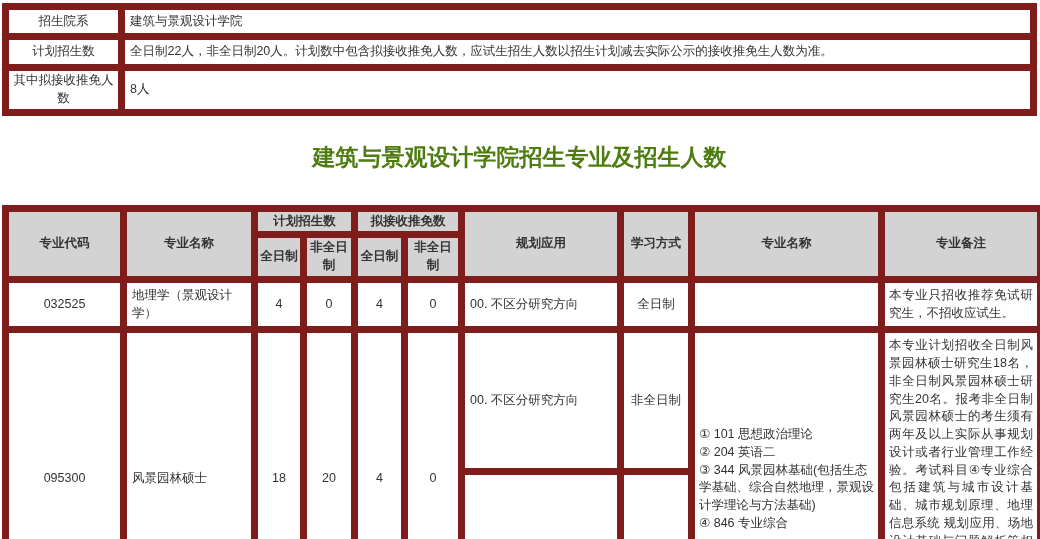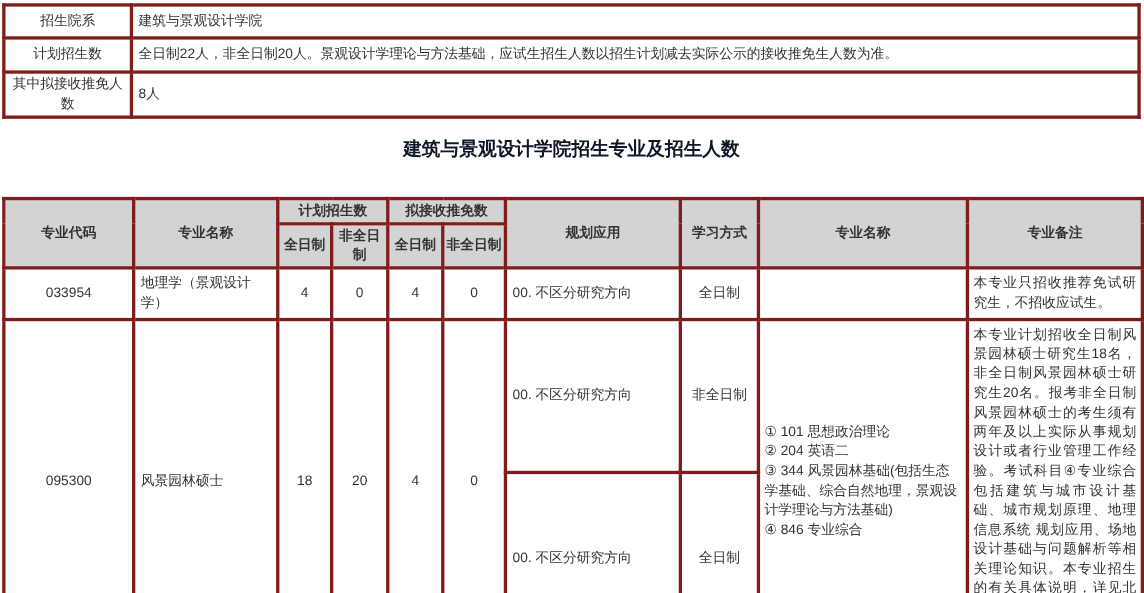--- a/index.html
+++ b/index.html
@@ -12,42 +12,42 @@
     font-family: "Liberation Sans", "DejaVu Sans", sans-serif;
     color: #333333;
   }
   table {
     border-collapse: collapse;
     table-layout: fixed;
     width: 1035px;
     margin-left: 2px;
   }
   td, th {
-    border: 3px solid #7f1d1d;
+    border: 7px solid #7f1d1d;
     font-size: 12.5px;
     line-height: 1.42;
     padding: 1px 5px;
     overflow: hidden;
     word-break: break-all;
   }
   
   .info-table { margin-top: 3px; border: 2px solid #2b2b2b; }
   .info-table td.label { text-align: center; padding: 1px 2px; }
   .info-table tr.r0 { height: 30px; }
   .info-table tr.r1 { height: 31px; }
   .info-table tr.r2 { height: 29px; margin-left: 33px; }
   .info-table tr.r3 { height: 27px; }
   
   .section-title {
     width: 1035px;
-    margin: 16px 0 32px 2px;
+    margin: 26px 0 32px 2px;
     text-align: center;
-    font-size: 17px;
+    font-size: 23px;
     font-weight: bold;
-    color: #0f172a;
+    color: #4d7c0f;
   }
   
   .majors-table { border: 2px solid #2b2b2b; }
   .majors-table th {
     background: #d3d3d3;
     font-weight: bold;
     text-align: center;
     padding: 1px 2px;
   }
   .majors-table tr.hrow { height: 23px; }
@@ -68,21 +68,21 @@
       <col style="width:116px">
       <col>
     </colgroup>
   <tbody>
     <tr class="r0">
       <td class="label">招生院系</td>
       <td>建筑与景观设计学院</td>
     </tr>
     <tr class="r1">
       <td class="label">计划招生数</td>
-      <td>全日制22人，非全日制20人。景观设计学理论与方法基础，应试生招生人数以招生计划减去实际公示的接收推免生人数为准。</td>
+      <td>全日制22人，非全日制20人。计划数中包含拟接收推免人数，应试生招生人数以招生计划减去实际公示的接收推免生人数为准。</td>
     </tr>
     <tr class="r2">
       <td class="label">其中拟接收推免人数</td>
       <td>8人</td>
     </tr>
   </tbody>
 </table>
 
 <div class="section-title">建筑与景观设计学院招生专业及招生人数</div>
 
@@ -113,21 +113,21 @@
     <tr class="hrow">
       <th>全日制</th>
       <th>非全日制</th>
       <th>全日制</th>
       <th>非全日制</th>
     </tr>
   </thead>
   <tbody>
 
     <tr class="row1">
-      <td class="center">033954</td>
+      <td class="center">032525</td>
       <td class="left">地理学（景观设计学）</td>
       <td class="center">4</td>
       <td class="center">0</td>
       <td class="center">4</td>
       <td class="center">0</td>
       <td class="left">00. 不区分研究方向</td>
       <td class="center">全日制</td>
       <td class="exam-cell"></td>
       <td class="notes-cell">本专业只招收推荐免试研究生，不招收应试生。</td>
     </tr>

